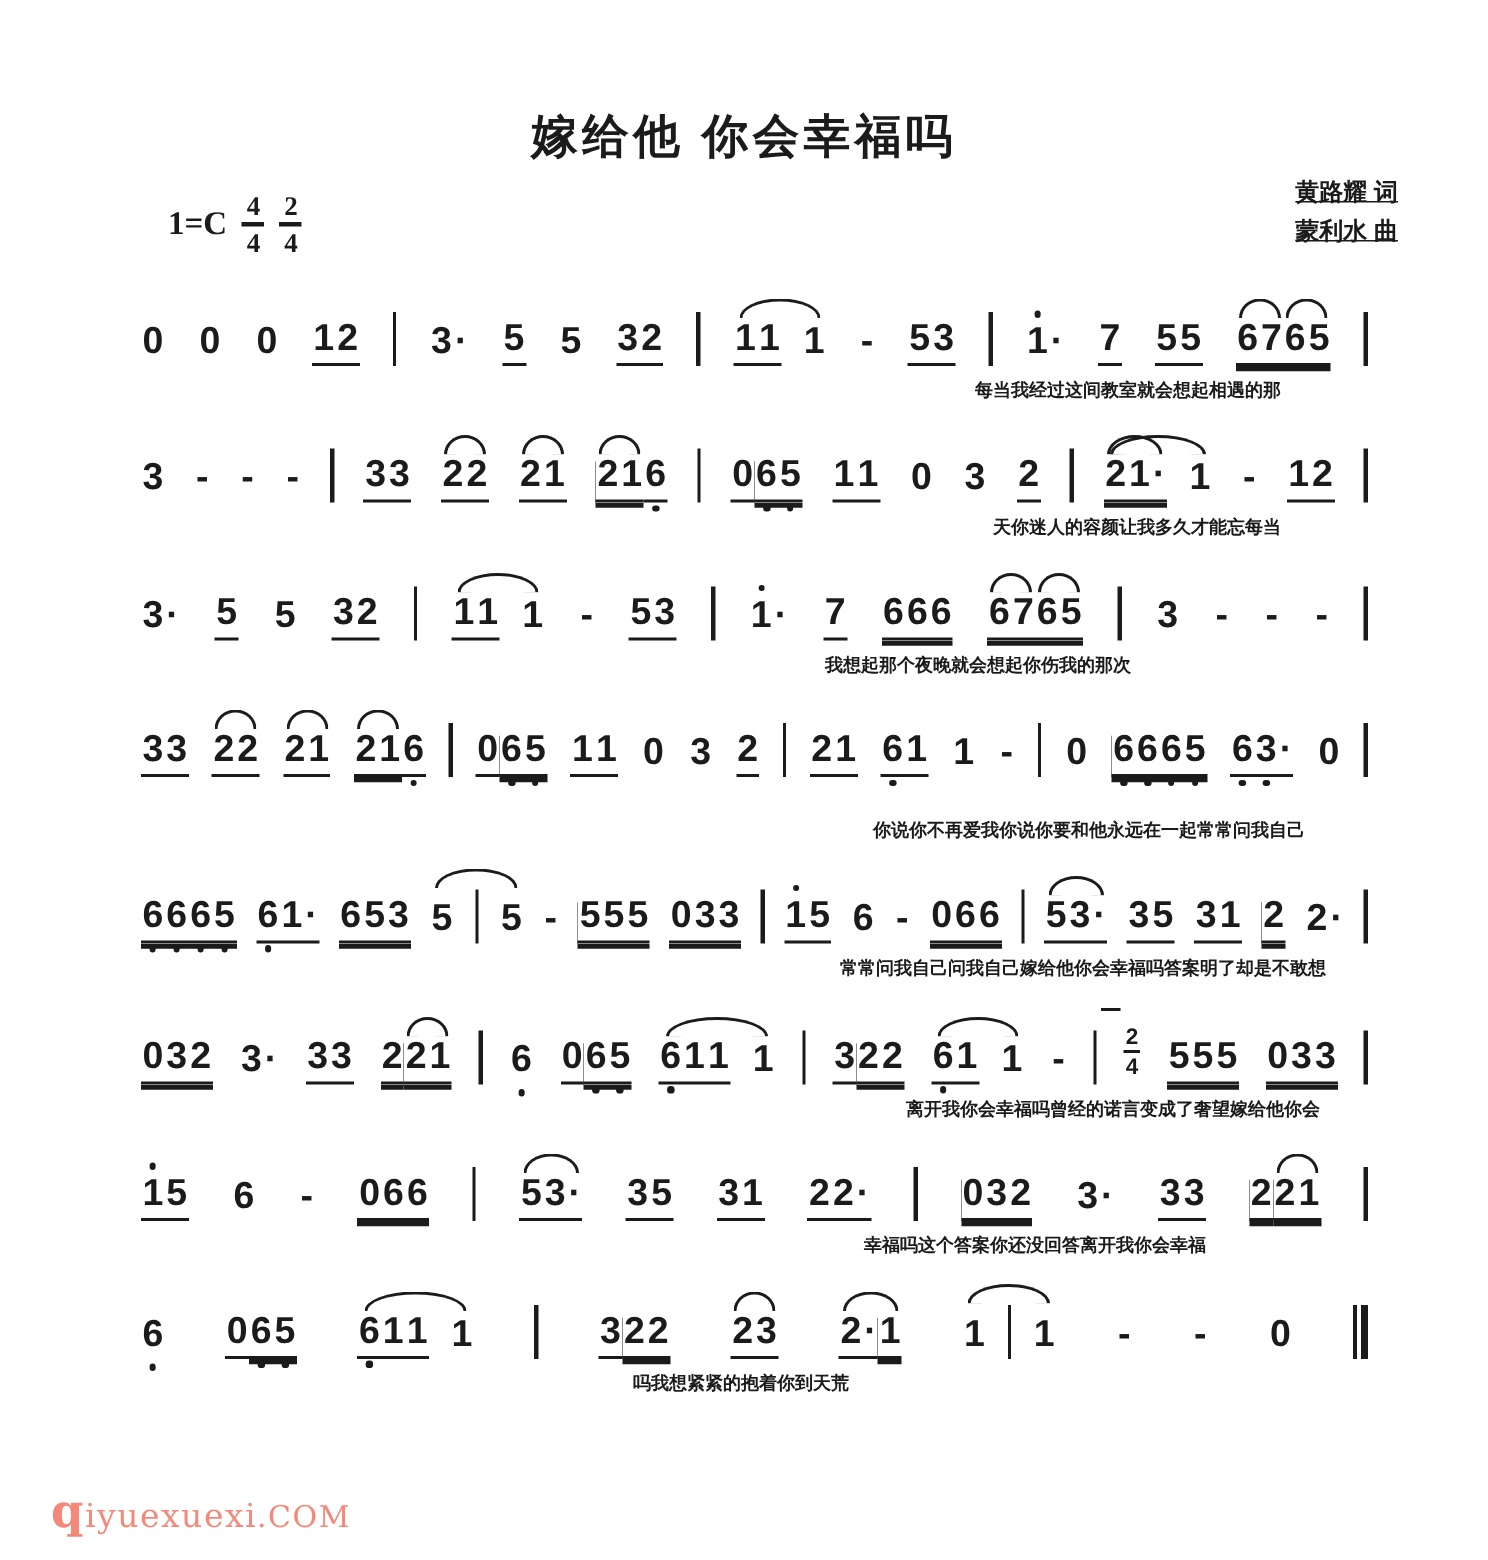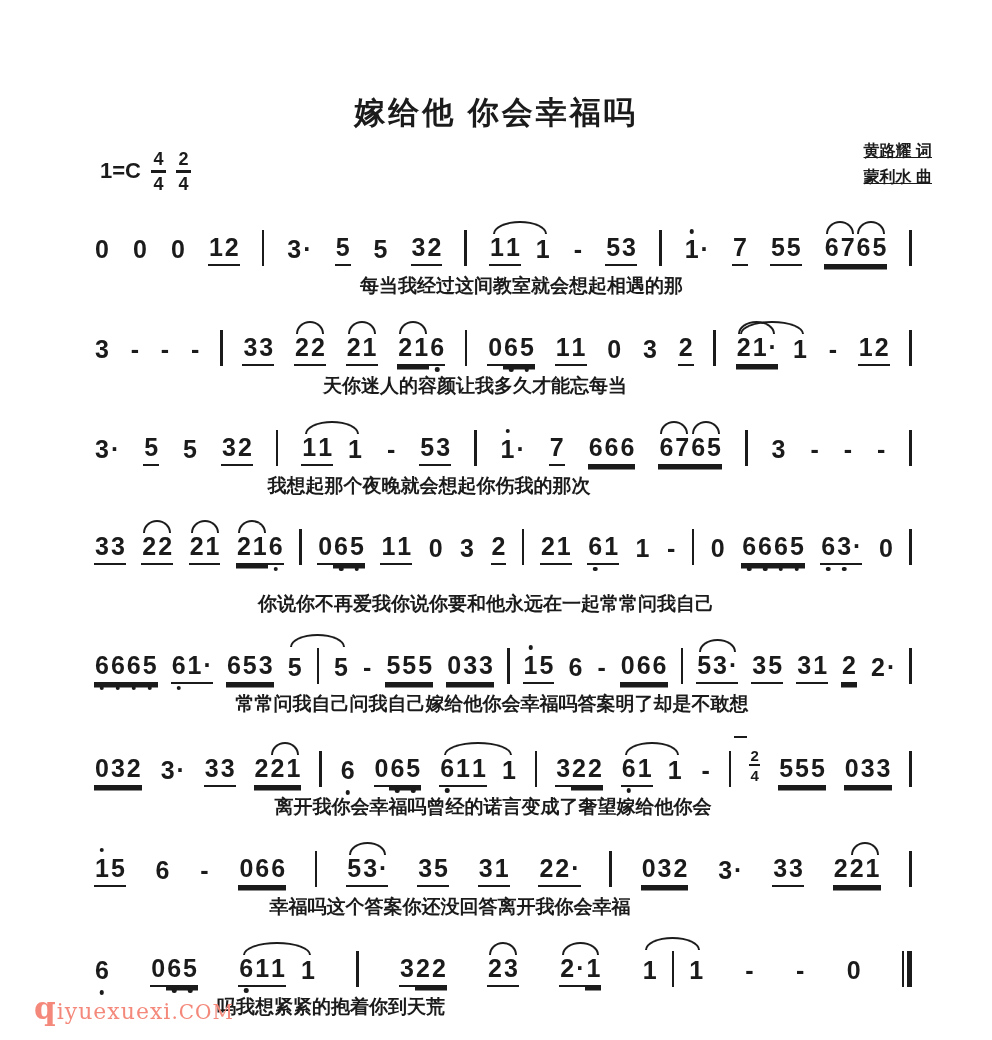--- a/index.html
+++ b/index.html
@@ -3,26 +3,26 @@
 <meta charset="utf-8">
 <style>
   html,body{margin:0;padding:0;}
   body{
     width:992px;height:1040px;position:relative;overflow:hidden;
     background:#ffffff;color:#1b1b1b;
     font-family:"Liberation Sans","DejaVu Sans",sans-serif;
   }
   .title{
     text-align:center;font-size:31px;font-weight:bold;letter-spacing:3px;
-    margin:0;padding-top:92px;
+    margin:0;padding-top:70px;
   }
   .meta{position:relative;height:72px;}
   .keysig{
-    position:absolute;left:100px;top:16px;display:flex;align-items:center;
-    gap:10px;font-weight:bold;font-size:22px;
+    position:absolute;left:112px;top:16px;display:flex;align-items:center;
+    gap:10px;font-weight:bold;font-size:22px;font-family:Liberation Serif, serif;
   }
   .frac{display:inline-flex;flex-direction:column;align-items:center;line-height:1;font-size:18px;font-weight:bold;}
   .frac .fl{width:15px;height:2.5px;background:#1b1b1b;margin:2px 0;}
   .credits{position:absolute;right:60px;top:4px;font-size:16px;line-height:1.6;font-weight:bold;}
   .credits div{white-space:nowrap;text-decoration:underline;}
 
   .score{margin:4px 80px 0 94px;}
   .score-line{margin-bottom:12px;}
   .notes-row{
     display:flex;justify-content:space-between;align-items:flex-end;
@@ -52,21 +52,21 @@
     width:10px;background:linear-gradient(to right,#1b1b1b 0 2.5px,transparent 2.5px 5.5px,#1b1b1b 5.5px 10px);
   }
   .ts{
     display:inline-flex;flex-direction:column;align-items:center;line-height:1;
     font-size:15px;font-weight:bold;position:relative;align-self:center;margin-bottom:4px;
   }
   .ts .fl{width:11px;height:2px;background:#1b1b1b;margin:1.5px 0;}
   .ts::before{content:"";position:absolute;top:-12px;left:-15px;width:13px;height:2.5px;background:#1b1b1b;}
 
   .lyrics-row{
-    display:flex;justify-content:center;font-size:19px;font-weight:bold;
+    display:flex;justify-content:flex-end;font-size:12px;font-weight:bold;
     margin-top:9px;line-height:1.2;
   }
   .line1 .lyrics-row{padding:0 58px 0 95px;}
   .line2 .lyrics-row{padding:0 58px 0 2px;}
   .line3 .lyrics-row{padding:0 158px 0 10px;}
   .line4 .lyrics-row{padding:0 42px 0 8px;margin-top:28px;}
   .line5 .lyrics-row{padding:0 28px 0 6px;}
   .line6 .lyrics-row{padding:0 32px 0 12px;}
   .line7 .lyrics-row{padding:0 108px 0 2px;}
   .line8 .lyrics-row{padding-left:2px;width:470px;}

